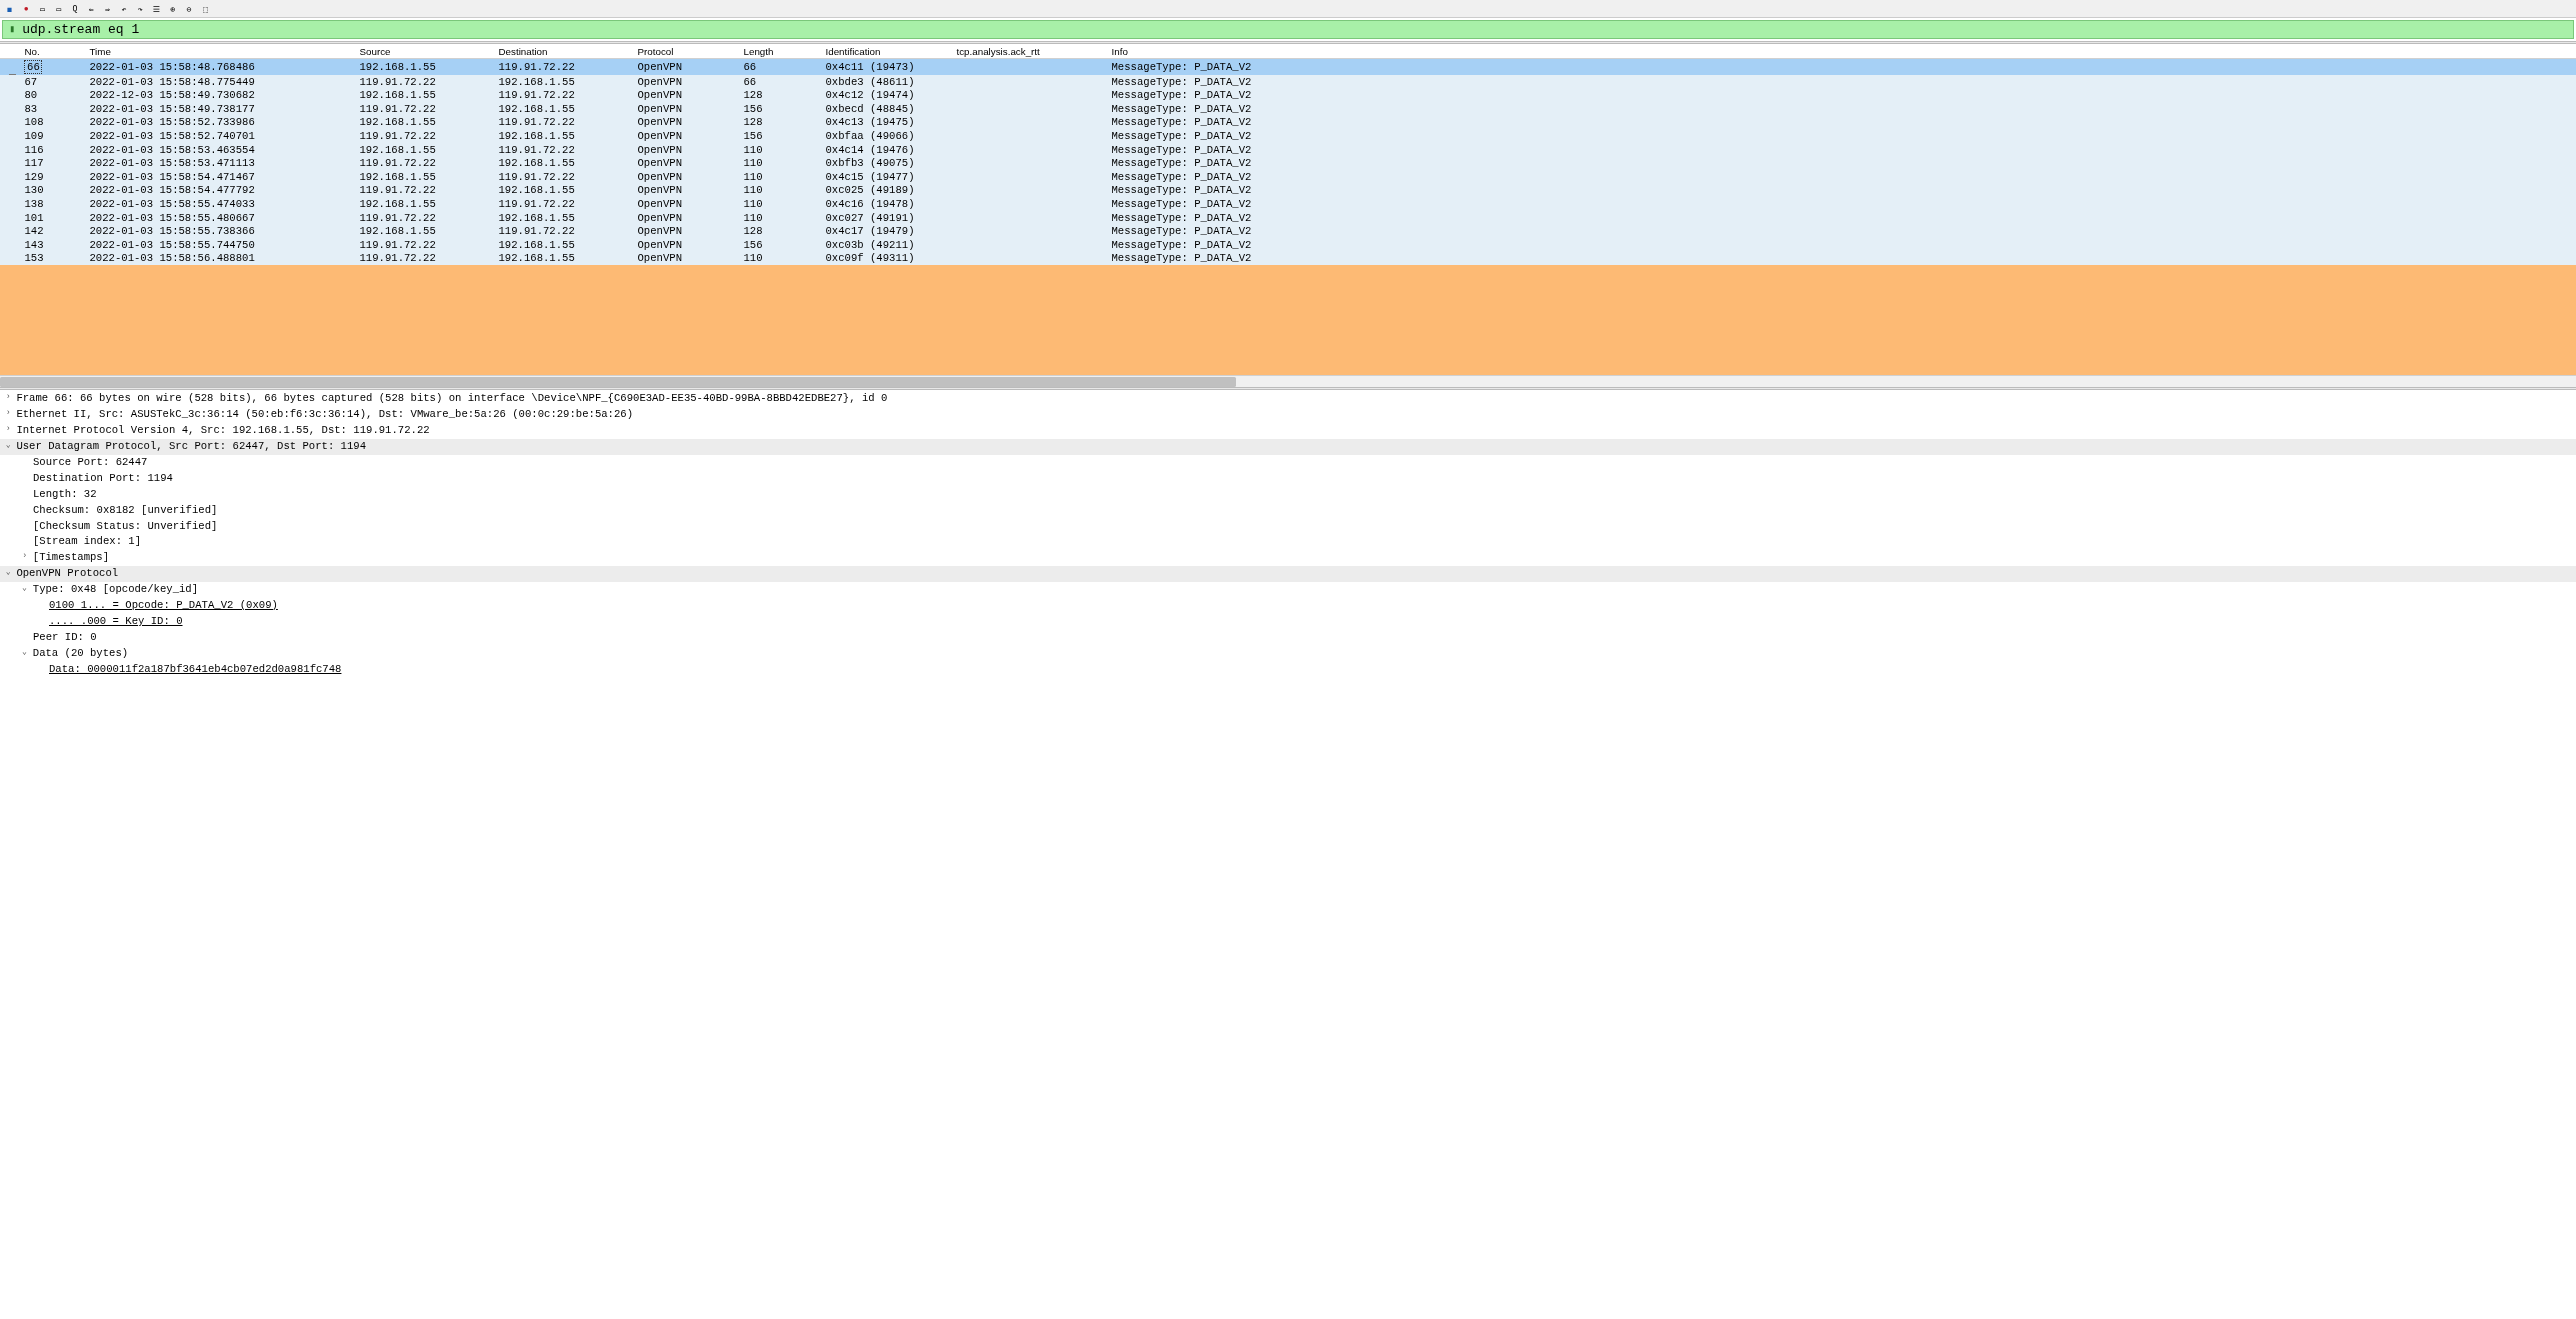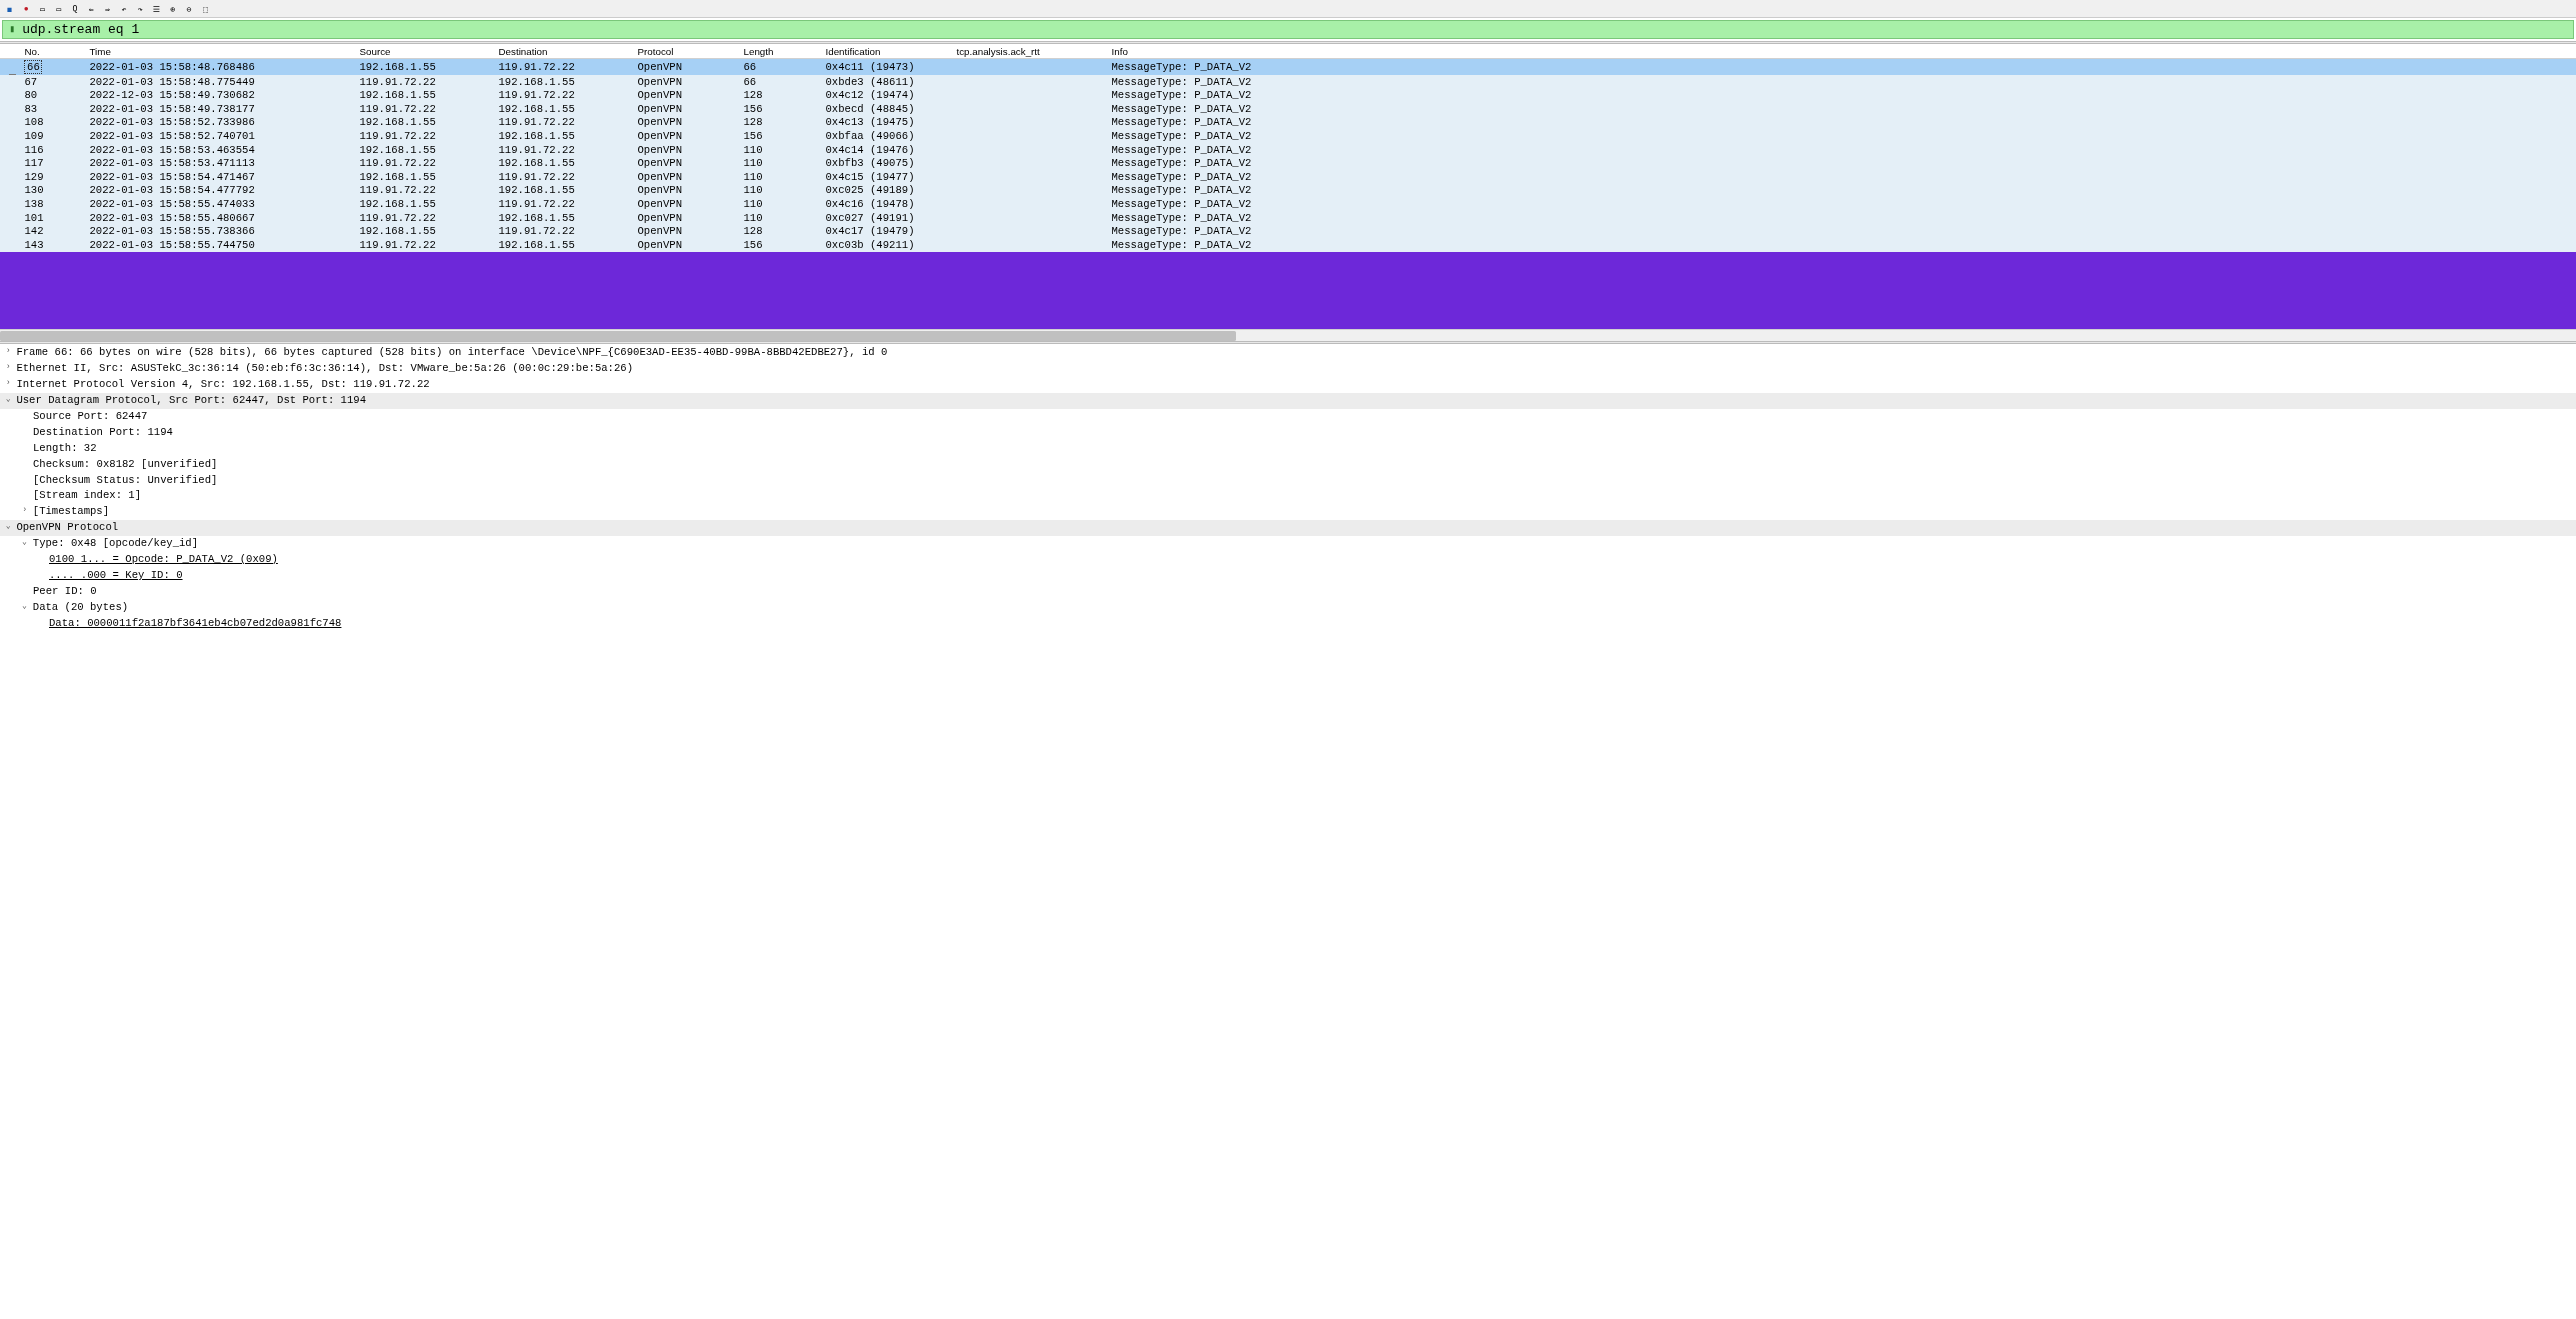--- a/index.html
+++ b/index.html
@@ -56,22 +56,22 @@
   }
   .divider-h {
     height: 3.3px;
     background: #e8e8e8;
     border-top: 0.8px solid #bbb;
     border-bottom: 0.8px solid #bbb;
     cursor: row-resize;
   }
   
   .packet-list-wrap {
-    background: #6d28d9;
-    height: 285px;
+    background: #fdba74;
+    height: 331px;
     overflow: auto;
   }
   table.packet-list {
     border-collapse: collapse;
     width: 100%;
     table-layout: fixed;
   }
   .packet-list thead th {
     text-align: left;
     font-weight: normal;
@@ -422,20 +422,34 @@
           <td>143</td>
           <td>2022-01-03 15:58:55.744750</td>
           <td>119.91.72.22</td>
           <td>192.168.1.55</td>
           <td>OpenVPN</td>
           <td>156</td>
           <td>0xc03b (49211)</td>
           <td></td>
           <td>MessageType: P_DATA_V2</td>
         </tr>
+        <tr>
+          <td style="padding:0">
+            <div class="tree-gutter"></div>
+          </td>
+          <td>153</td>
+          <td>2022-01-03 15:58:56.488801</td>
+          <td>119.91.72.22</td>
+          <td>192.168.1.55</td>
+          <td>OpenVPN</td>
+          <td>110</td>
+          <td>0xc09f (49311)</td>
+          <td></td>
+          <td>MessageType: P_DATA_V2</td>
+        </tr>
       </tbody>
   </table>
 </div>
 <div class="hscroll-fake">
   <div class="hscroll-thumb"></div>
 </div>
 
 <div class="divider-h"></div>
 
 <div class="details-pane">

